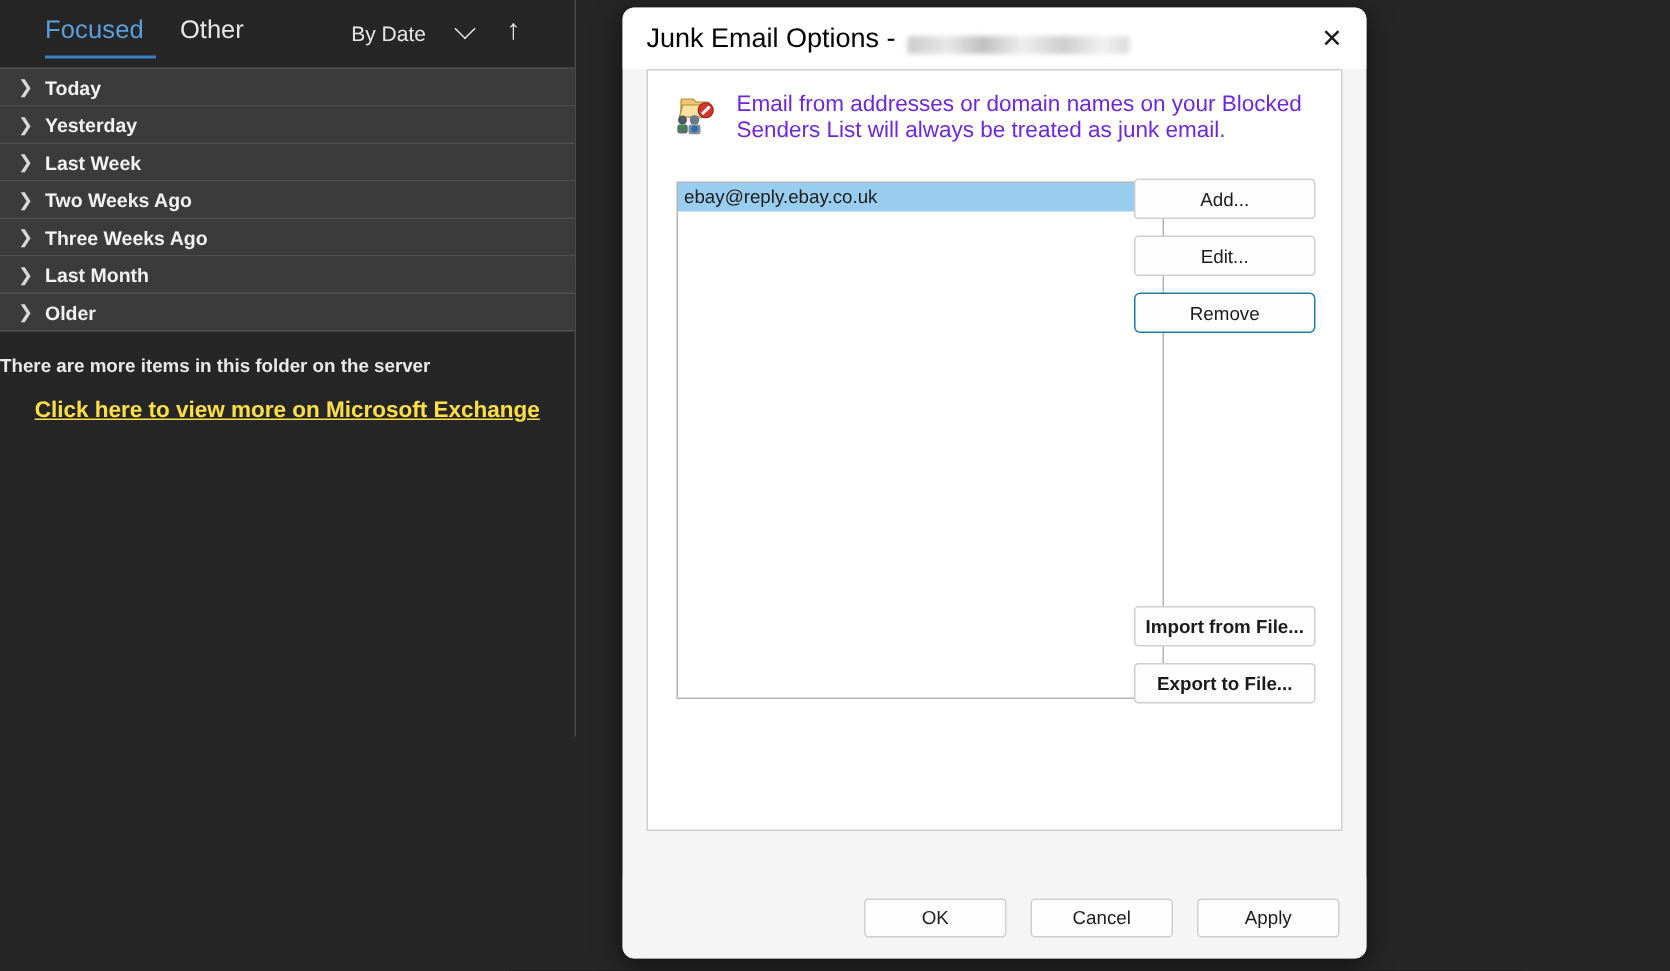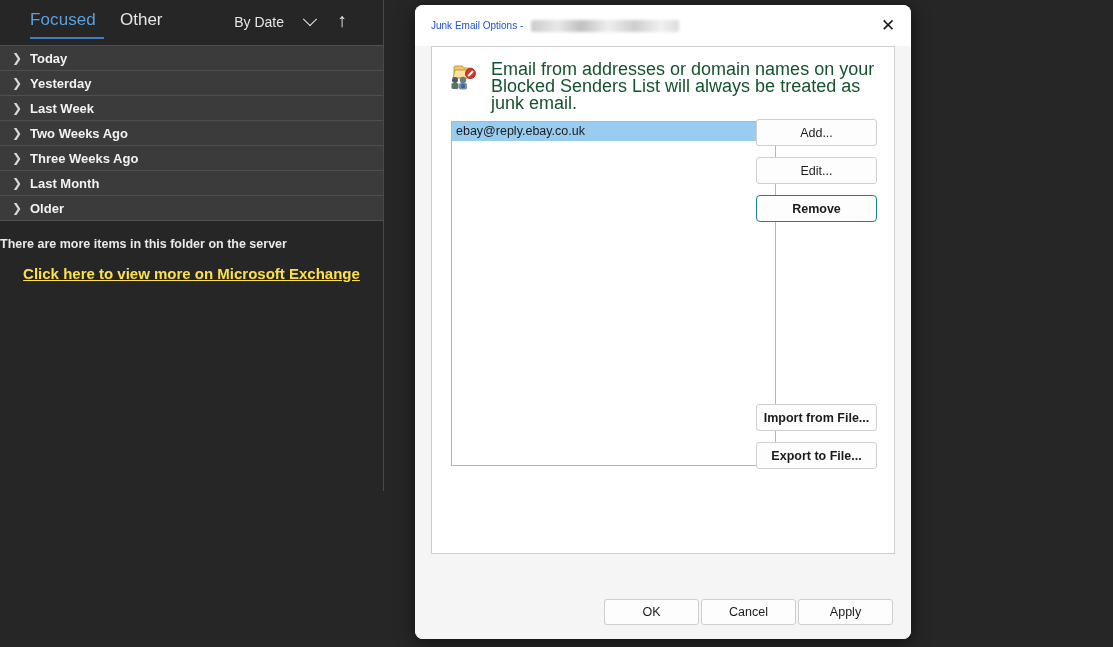--- a/index.html
+++ b/index.html
@@ -168,25 +168,25 @@
     box-sizing: border-box;
   }
   .dialog-titlebar {
     height: 41px;
     background: #ffffff;
     display: flex;
     align-items: center;
     position: relative;
   }
   .dialog-title {
-    font-size: 10px;
-    color: #1d4ed8;
+    font-size: 18px;
+    color: #000000;
     margin-left: 16px;
     display: flex;
-    align-items: center;
+    align-items: flex-end;
     gap: 4px;
   }
   .redacted {
     display: inline-block;
     width: 148px;
     height: 12px;
     border-radius: 2px;
     background: linear-gradient(90deg,
         rgba(160,160,160,.55) 0%, rgba(190,190,190,.35) 18%,
         rgba(150,150,150,.6) 34%, rgba(200,200,200,.3) 52%,
@@ -252,22 +252,22 @@
     display: flex;
     gap: 13px;
     padding: 14px 18px 0 16px;
   }
   .desc-icon {
     width: 30px; height: 30px;
     position: relative;
     flex: 0 0 auto;
   }
   .desc-text {
-    font-size: 18px;
-    color: #14532d;
+    font-size: 15px;
+    color: #6d28d9;
     line-height: 17px;
   }
 
   .listbox {
     position: absolute;
     left: 19px; top: 74px;
     width: 325px;
     height: 345px;
     background: #ffffff;
     border: 1px solid #b5b5b5;
@@ -300,42 +300,41 @@
     display: flex;
     align-items: center;
     justify-content: center;
     cursor: pointer;
     box-sizing: border-box;
     font-family: "Liberation Sans", sans-serif;
   }
   .btn.focused {
     border: 1.5px solid #1b7ea0;
     border-radius: 4px;
-    font-weight: bold;
   }
   .side-buttons-bottom {
     position: absolute;
     right: 17px; top: 357px;
     width: 121px;
     display: flex;
     flex-direction: column;
     gap: 11px;
     font-weight: bold;
   }
 
   .dialog-footer {
     position: absolute;
     left: 0; right: 0; bottom: 0;
     height: 54px;
     background: #f5f5f5;
     display: flex;
     align-items: center;
     justify-content: flex-end;
     padding-right: 18px;
-    gap: 2px;
+    gap: 16px;
     box-sizing: border-box;
   }
   .footer-btn {
     width: 95px;
     height: 26px;
     background: #fdfdfd;
     border: 1px solid #cfcfcf;
     border-radius: 3px;
     font-size: 12.5px;
     color: #1b1b1b;

